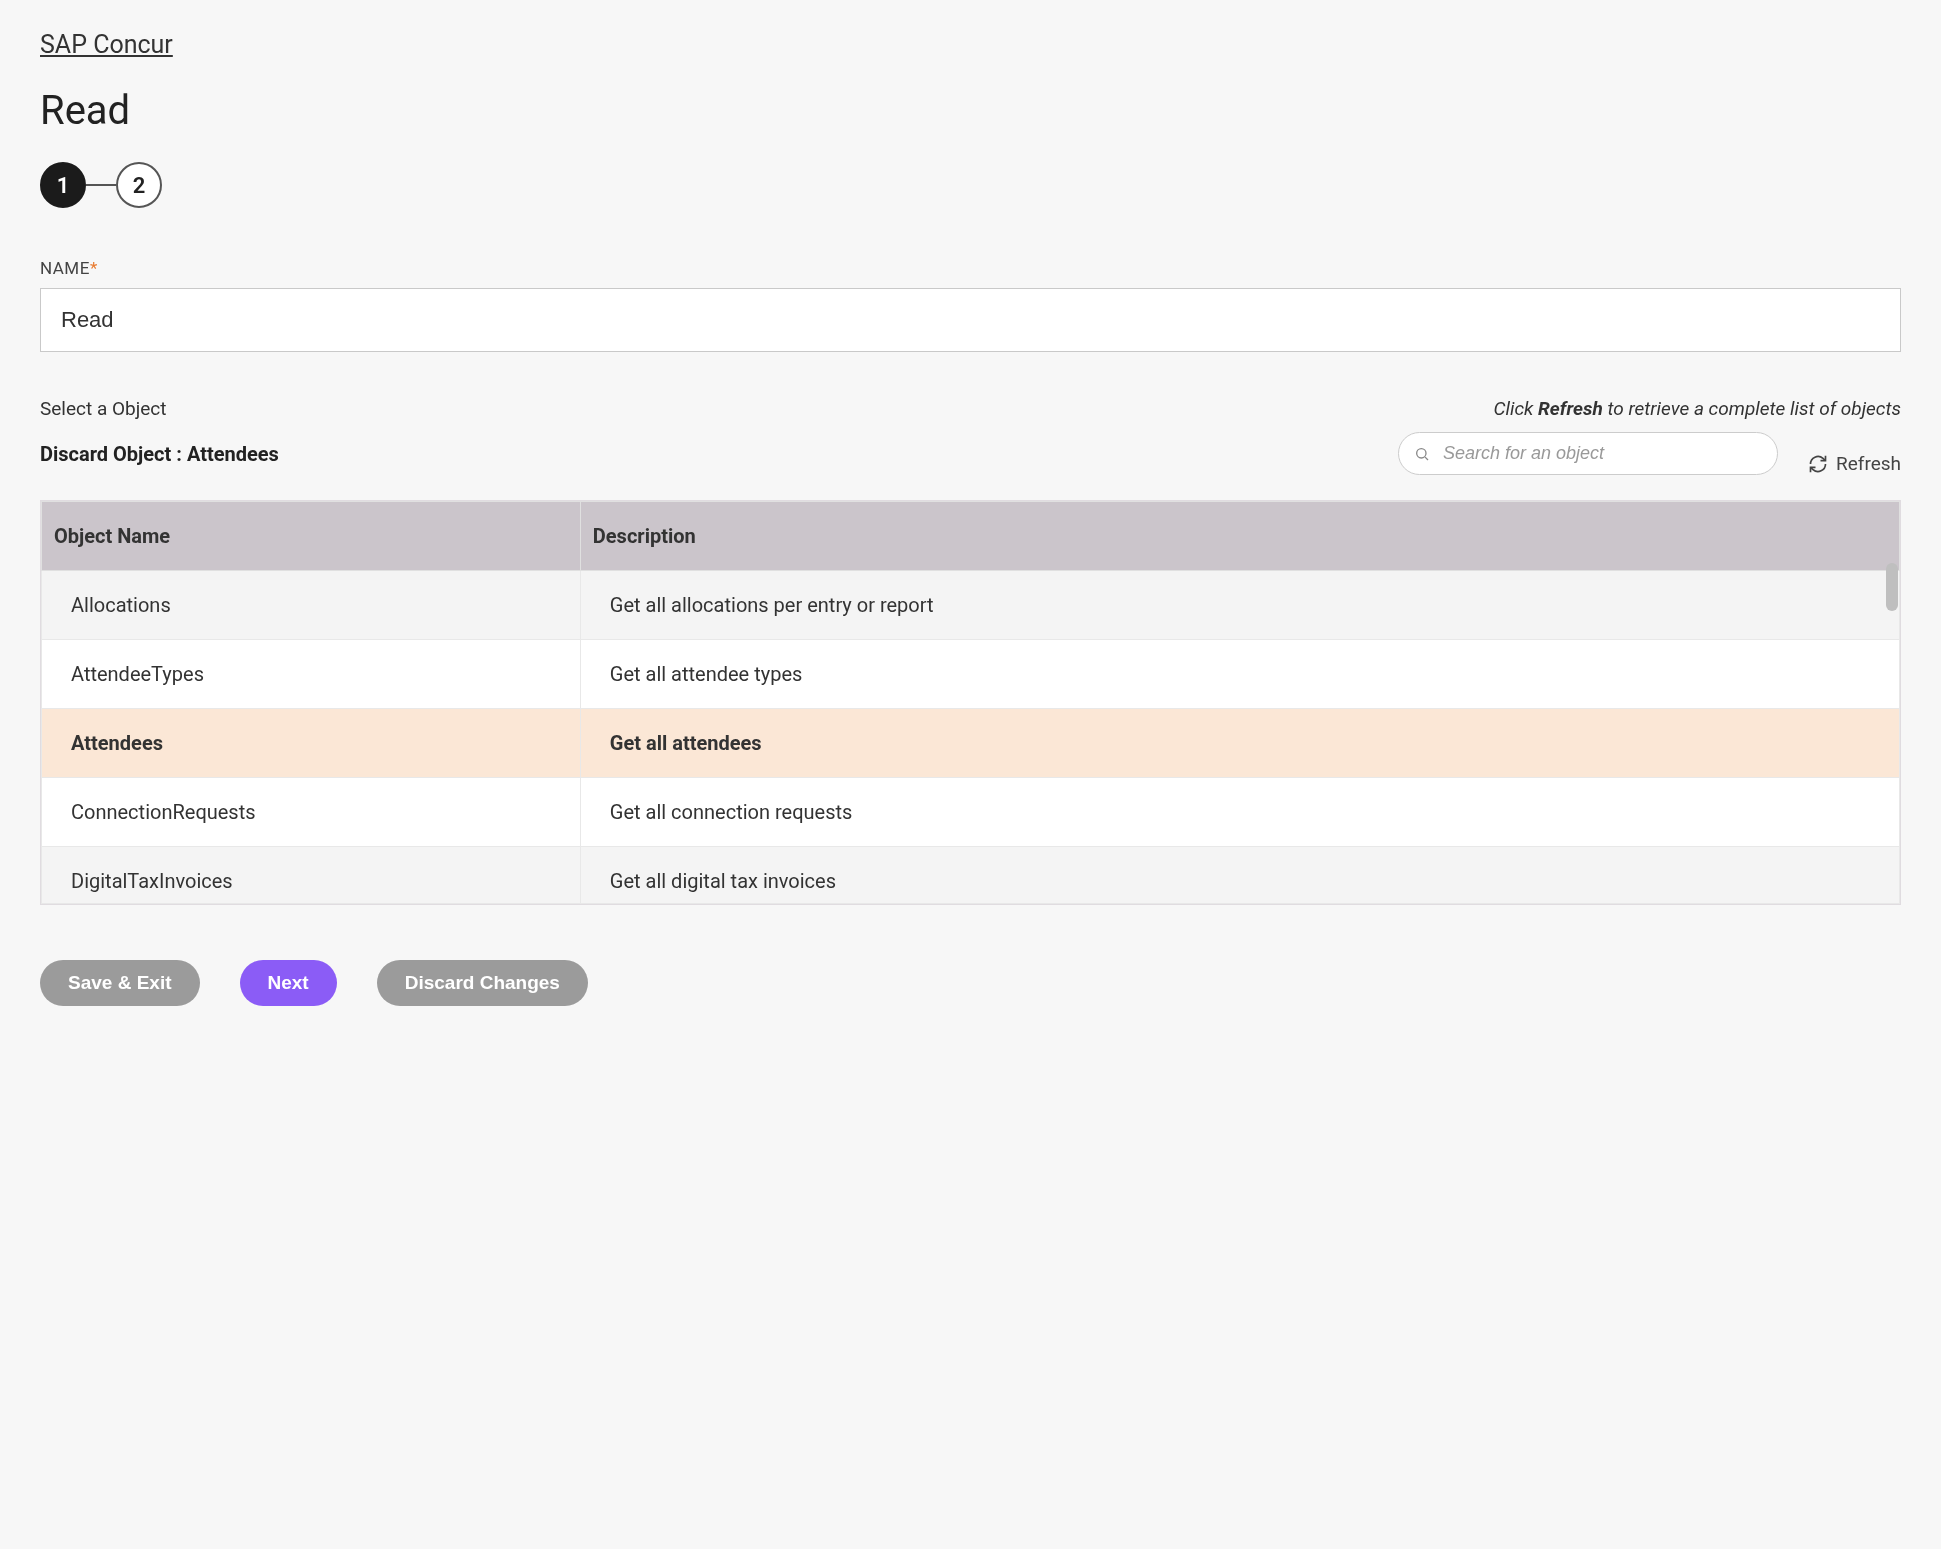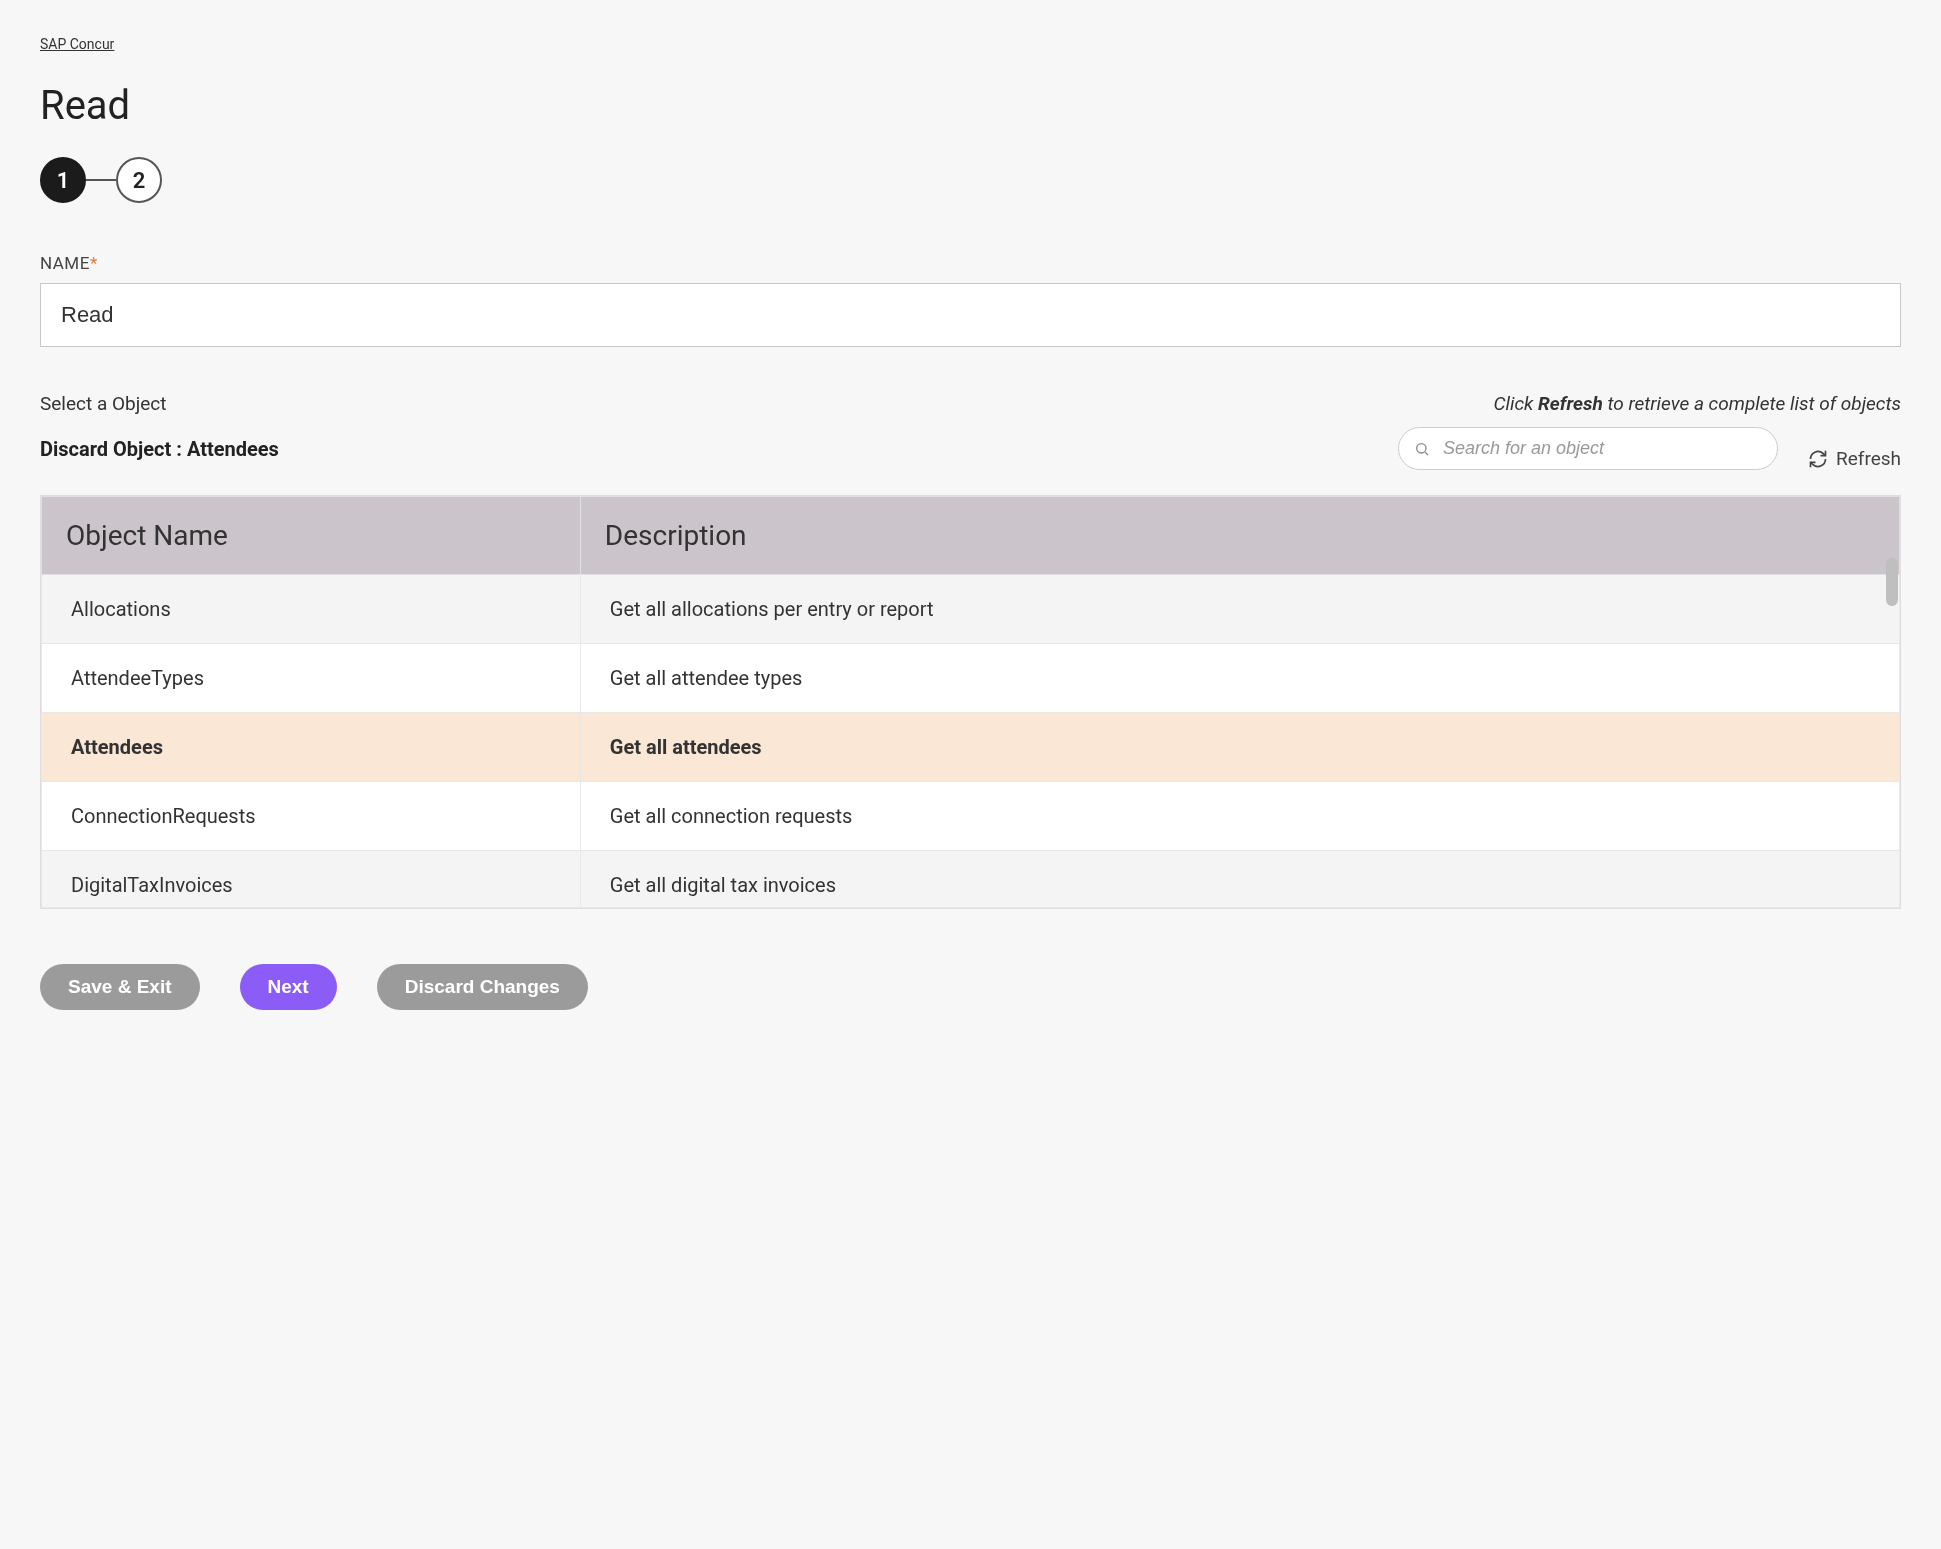--- a/index.html
+++ b/index.html
@@ -8,21 +8,21 @@
     font-family: -apple-system, BlinkMacSystemFont, "Segoe UI", Roboto, "Helvetica Neue", Arial, sans-serif;
     background: #f7f7f7;
     color: #333;
     padding: 30px 40px;
     font-size: 20px;
   }
 
   .breadcrumb-link {
     color: #333;
     text-decoration: underline;
-    font-size: 14px;
+    font-size: 25px;
   }
 
   .page-title {
     font-size: 40px;
     font-weight: 400;
     color: #222;
     margin-top: 28px;
     margin-bottom: 28px;
   }
 
@@ -139,24 +139,24 @@
     border: 1px solid #e0dce0;
   }
   .obj-table {
     width: 100%;
     border-collapse: collapse;
     table-layout: fixed;
   }
   .obj-table th {
     background: #cbc5cb;
     color: #333;
-    font-weight: 400;
-    font-size: 28px;
+    font-weight: 700;
+    font-size: 20px;
     text-align: left;
-    padding: 22px 24px;
+    padding: 22px 12px;
     border: 1px solid #e0e0e0;
   }
   .obj-table th:first-child { width: 29%; }
   .obj-table td {
     padding: 22px 29px;
     font-size: 20px;
     color: #333;
     border: 1px solid #e8e8e8;
     margin-top: 21px;
   }

